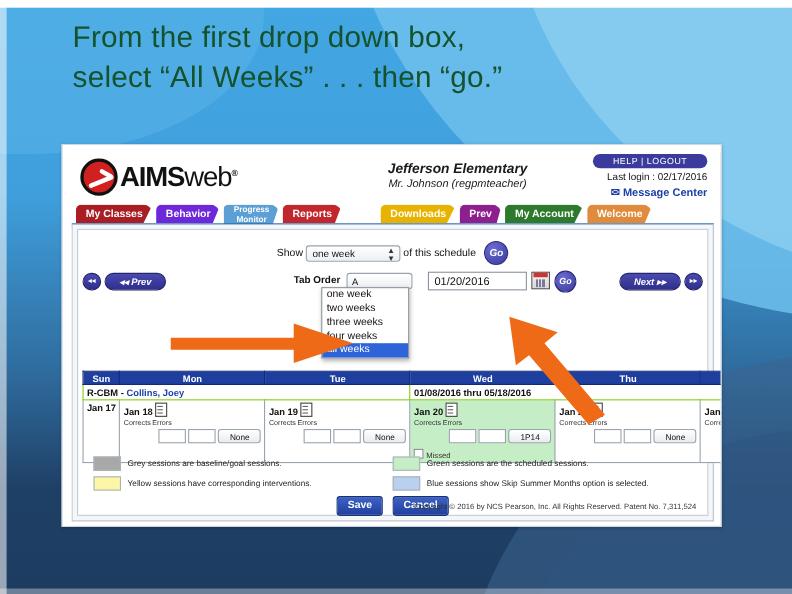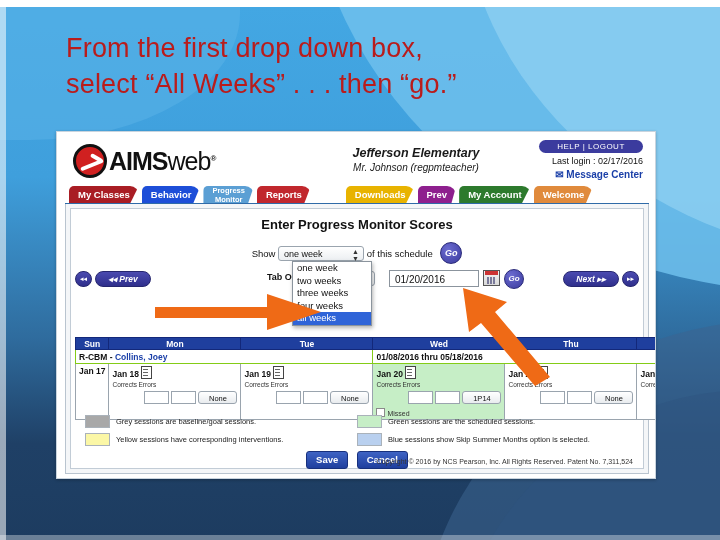--- a/index.html
+++ b/index.html
@@ -21,22 +21,22 @@
     border-radius:0 0 70% 0;background:#5bb4e8;opacity:.5;}
   .bg-dark1{position:absolute;right:-60px;bottom:-110px;width:360px;height:330px;
     border-radius:100% 0 0 0;background:#3c6590;opacity:.55;}
   .bg-dark2{position:absolute;right:-30px;bottom:-150px;width:300px;height:300px;
     border-radius:100% 0 0 0;background:#2d5480;opacity:.5;}
   .bg-topline{position:absolute;left:0;top:0;width:720px;height:7px;background:#ffffff;}
   .bg-leftline{position:absolute;left:0;top:0;width:6px;height:540px;background:#ffffff;opacity:.55;}
   .bg-botline{position:absolute;left:0;bottom:0;width:720px;height:5px;background:#ffffff;opacity:.35;}
 
   
-  .title{position:absolute;left:66px;top:30px;width:600px;
-    color:#b91c1c;font-size:27px;line-height:36px;letter-spacing:.2px;}
+  .title{position:absolute;left:66px;top:16px;width:600px;
+    color:#14532d;font-size:27px;line-height:36px;letter-spacing:.2px;}
   .title div{white-space:nowrap;}
 
   
   .shot{position:absolute;left:56px;top:131px;width:600px;height:348px;
     background:#ffffff;border:1px solid #c9d4de;box-sizing:border-box;
     box-shadow:0 1px 3px rgba(0,0,0,.25);overflow:hidden;}
   .shot-inner{position:absolute;left:8px;top:6px;width:584px;height:336px;
     background:#ffffff;}
 
   
@@ -213,35 +213,34 @@
           <div class="s2">Mr. Johnson (regpmteacher)</div>
         </div>
         <div class="help-pill">HELP | LOGOUT</div>
         <div class="lastlogin">Last login : 02/17/2016</div>
         <div class="msgctr"><span class="env">✉</span> <span>Message Center</span></div>
       </div>
 
       <div class="navbar">
         <div class="tabs" id="tabs">
             <div class="tab" style="background: rgb(169, 29, 36);">My Classes</div>
-            <div class="tab" style="background: #1d4ed8;">Behavior</div>
+            <div class="tab" style="background: #6d28d9;">Behavior</div>
             <div class="tab two-line" style="background: rgb(91, 159, 212);"><span>Progress</span><br><span>Monitor</span></div>
             <div class="tab" style="background: rgb(193, 39, 45);">Reports</div>
             <div class="tab" style="background: rgb(232, 179, 0); margin-left: 32px;">Downloads</div>
             <div class="tab" style="background: rgb(142, 31, 142);">Prev</div>
             <div class="tab" style="background: rgb(45, 122, 45);">My Account</div>
             <div class="tab" style="background: rgb(224, 138, 60);">Welcome</div>
           </div>
         <div class="navrule"></div>
       </div>
 
       <div class="pagebody">
         <div class="panel">
 
-          <div class="page-title">Enter Progress Monitor Scores</div>
 
           <div class="showrow">
             <span class="lbl">Show</span>
             <span class="selbox"><span>one week</span><span class="arrows">▲<br>▼</span></span>
             <span class="lbl">of this schedule</span>
             <span class="gobtn">Go</span>
           </div>
 
           <div class="taborder">
             <div class="round" style="left:4px;top:2px;">◂◂</div>

